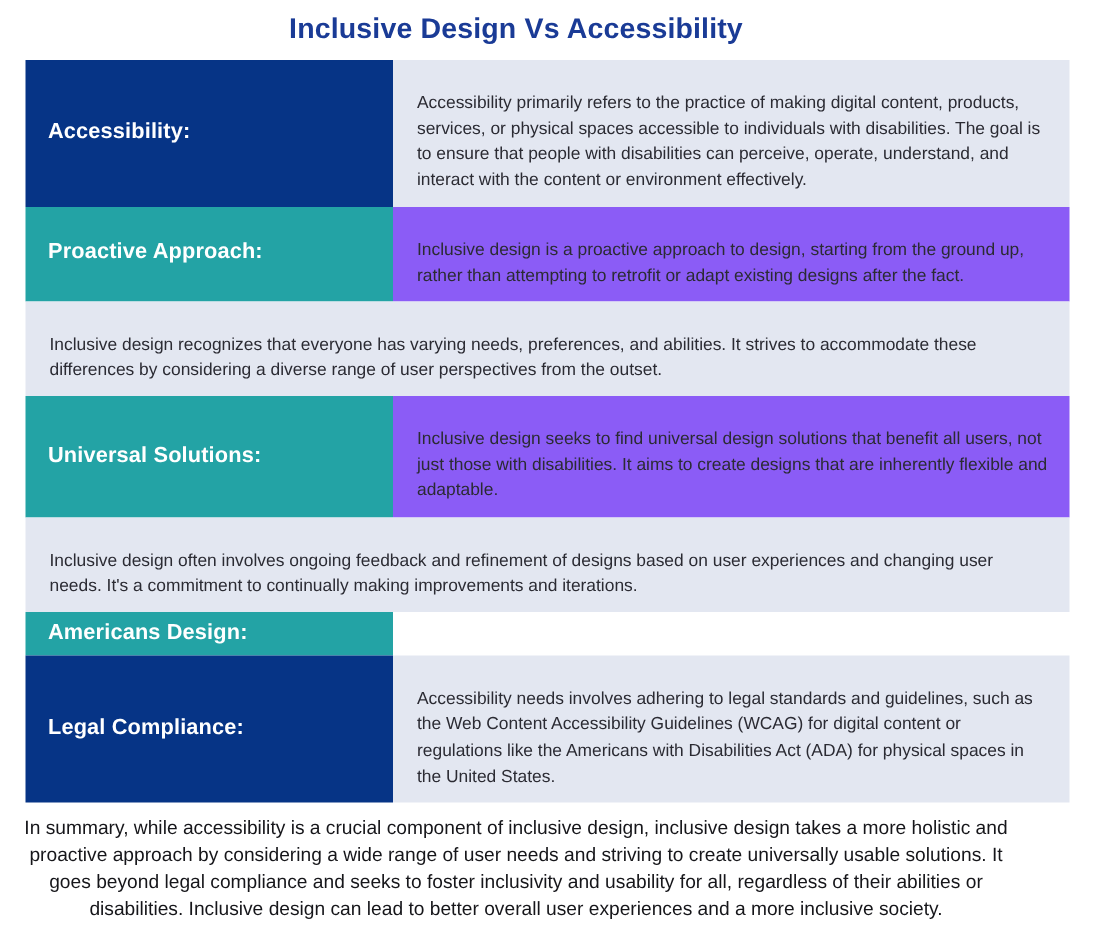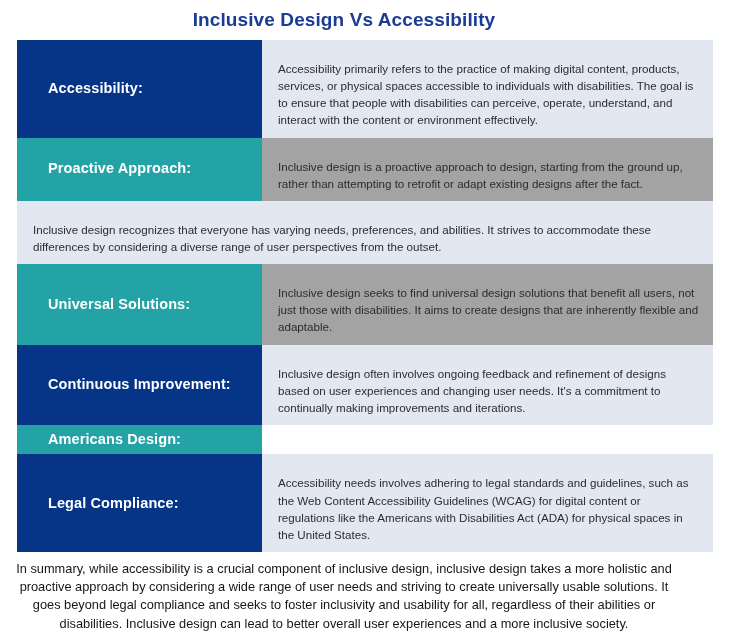--- a/index.html
+++ b/index.html
@@ -49,21 +49,21 @@
     align-items: stretch;
     width: 100%;
   }
 
   .label-cell {
     width: 245px;
     min-width: 245px;
     box-sizing: border-box;
     display: flex;
     align-items: center;
-    padding: 6px 0 6px 31px;
+    padding: 6px 0 6px 15px;
     color: #ffffff;
     font-size: 14.5px;
     font-weight: bold;
     line-height: 1.2;
     letter-spacing: 0.1px;
   }
 
   .desc-cell {
     flex: 1;
     box-sizing: border-box;
@@ -72,21 +72,21 @@
     padding: 20px 14px 9px 16px;
     color: #2b2b33;
     font-size: 11.6px;
     line-height: 1.48;
     letter-spacing: 0.0px;
   }
 
   .row.blue .label-cell  { background: #063486; }
   .row.blue .desc-cell   { background: #e3e7f1; }
   .row.teal .label-cell  { background: #23a3a5; }
-  .row.teal .desc-cell   { background: #a3a3a3; }
+  .row.teal .desc-cell   { background: #8b5cf6; }
 
   .summary {
     margin: 8px 12px 12px 12px;
     text-align: center;
     color: #16161a;
     font-size: 12.8px;
     line-height: 1.42;
     font-family: "Liberation Sans", sans-serif;
   }
 </style>
@@ -108,21 +108,20 @@
         <div class="desc-cell">Inclusive design is a proactive approach to design, starting from the ground up, rather than attempting to retrofit or adapt existing designs after the fact.</div>
       </div>
       <div class="row blue">
         <div class="desc-cell">Inclusive design recognizes that everyone has varying needs, preferences, and abilities. It strives to accommodate these differences by considering a diverse range of user perspectives from the outset.</div>
       </div>
       <div class="row teal">
         <div class="label-cell">Universal Solutions:</div>
         <div class="desc-cell">Inclusive design seeks to find universal design solutions that benefit all users, not just those with disabilities. It aims to create designs that are inherently flexible and adaptable.</div>
       </div>
       <div class="row blue">
-        <div class="label-cell">Continuous Improvement:</div>
         <div class="desc-cell">Inclusive design often involves ongoing feedback and refinement of designs based on user experiences and changing user needs. It's a commitment to continually making improvements and iterations.</div>
       </div>
       <div class="row teal">
         <div class="label-cell">Americans Design:</div>
       </div>
       <div class="row blue">
         <div class="label-cell">Legal Compliance:</div>
         <div class="desc-cell">Accessibility needs involves adhering to legal standards and guidelines, such as the Web Content Accessibility Guidelines (WCAG) for digital content or regulations like the Americans with Disabilities Act (ADA) for physical spaces in the United States.</div>
       </div>
     </div>

